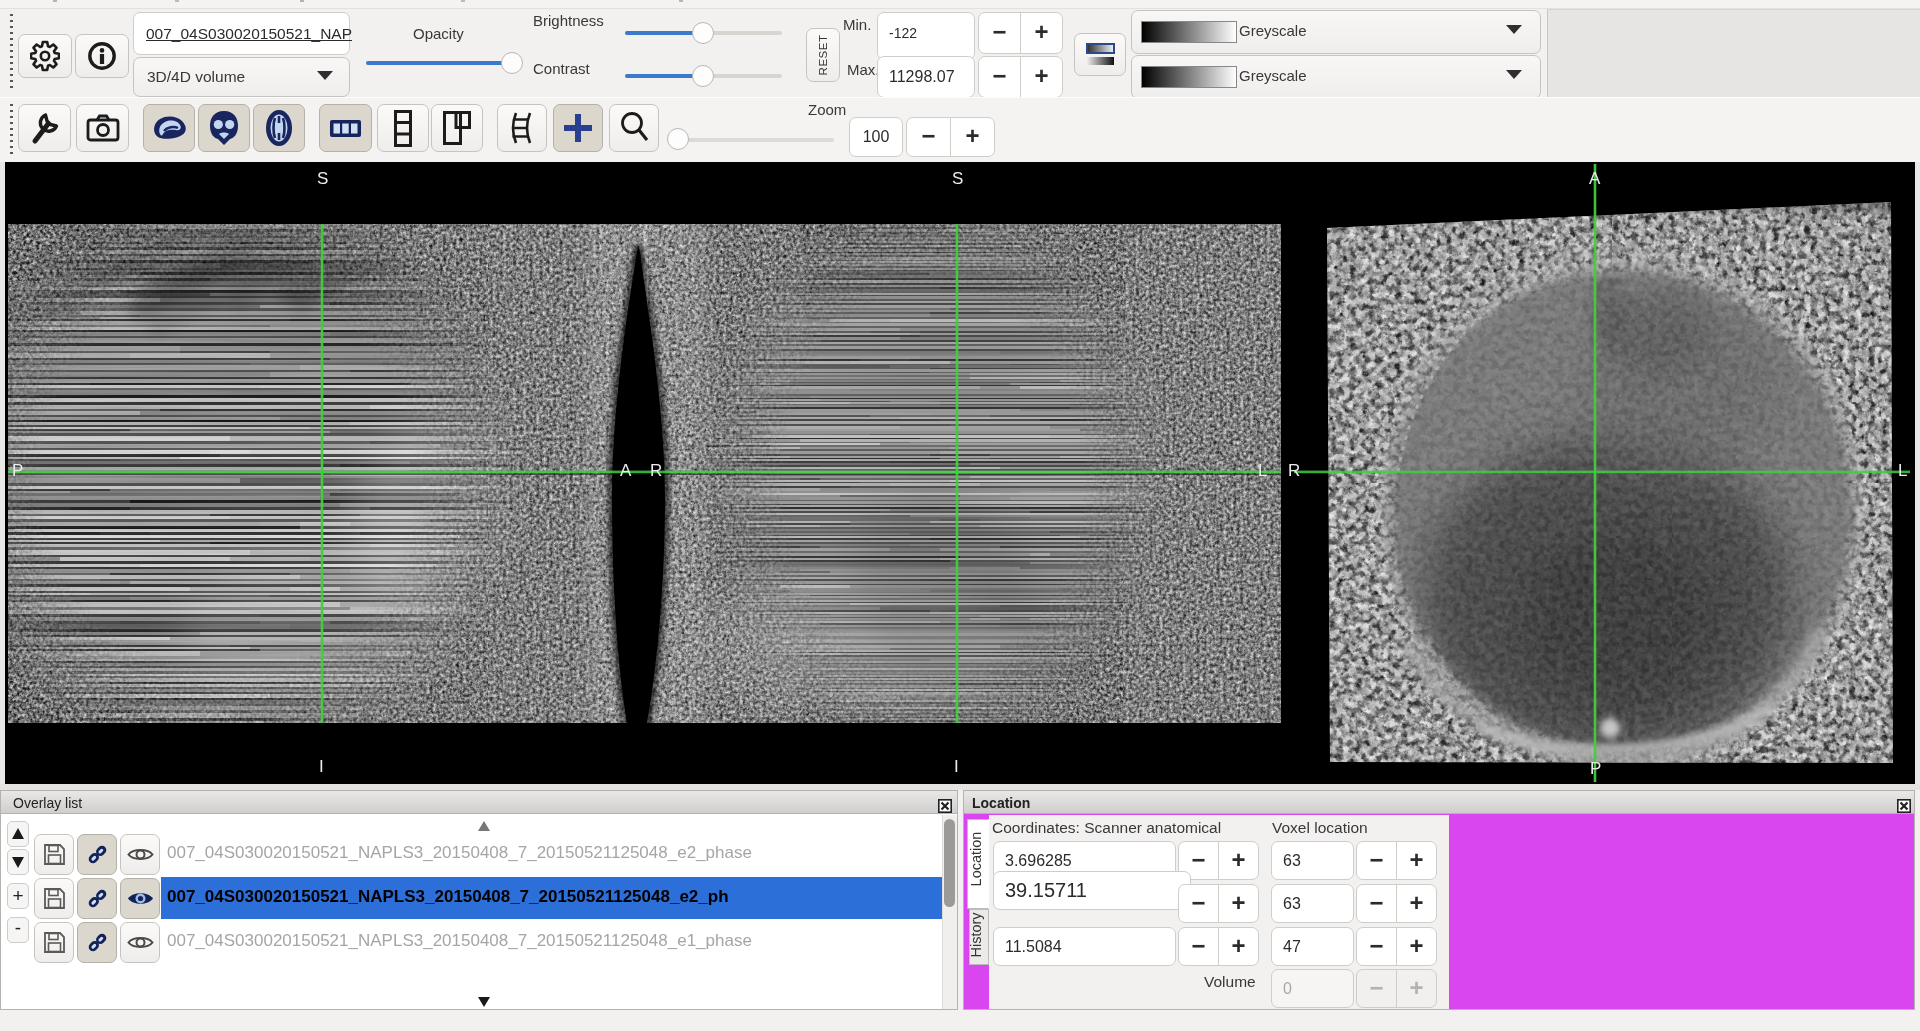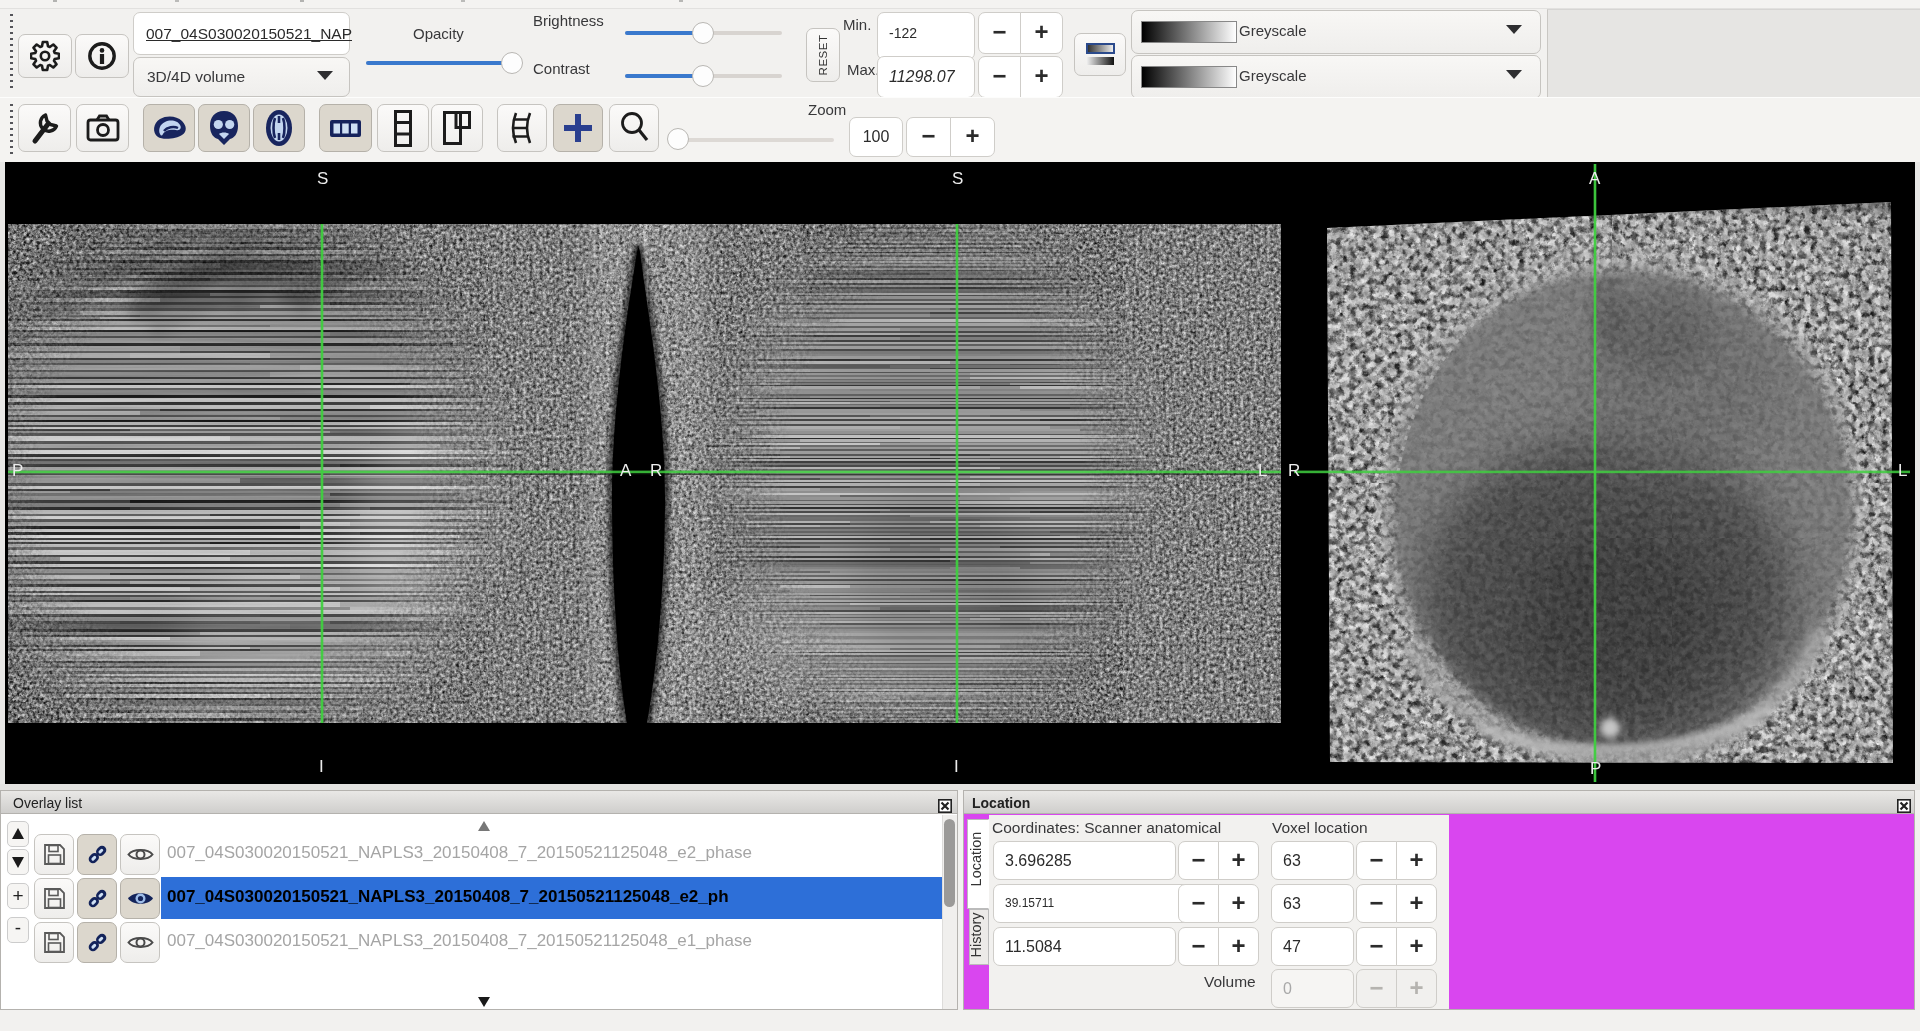--- a/index.html
+++ b/index.html
@@ -67,21 +67,21 @@
   <div class="btn" style="left:806px;top:28px;width:34px;height:54px;"></div>
   <div class="abs" style="left:806px;top:28px;width:34px;height:54px;display:flex;align-items:center;justify-content:center;">
     <span style="transform:rotate(-90deg);font-size:11.5px;color:#333;letter-spacing:0.5px;">RESET</span>
   </div>
 
   <div class="lbl" style="left:843px;top:16px;">Min.</div>
   <div class="field" style="left:877px;top:12px;width:98px;height:48px;font-size:14px;line-height:40px;padding-left:11px;">-122</div>
   <div class="pm" style="left:978px;top:12px;width:43px;height:42px;border-radius:7px 0 0 7px;line-height:38px;">−</div>
   <div class="pm" style="left:1020px;top:12px;width:43px;height:42px;border-radius:0 7px 7px 0;line-height:38px;">+</div>
   <div class="lbl" style="left:808px;top:61px;margin-left:39px;">Max.</div>
-  <div class="field" style="left:877px;top:56px;width:98px;height:42px;font-size:16px;line-height:40px;padding-left:11px;font-style:italic;">11298.07</div>
+  <div class="field" style="left:877px;top:56px;width:98px;height:42px;font-size:16px;line-height:40px;padding-left:11px;">11298.07</div>
   <div class="pm" style="left:978px;top:56px;width:43px;height:42px;border-radius:7px 0 0 7px;line-height:38px;">−</div>
   <div class="pm" style="left:1020px;top:56px;width:43px;height:42px;border-radius:0 7px 7px 0;line-height:38px;">+</div>
 
   <div class="btn" style="left:1074px;top:33px;width:52px;height:43px;"></div>
   <div class="abs" style="left:1086px;top:43px;width:29px;height:11px;border:2px solid #2b4a8c;background:linear-gradient(90deg,#333,#eee);"></div>
   <div class="abs" style="left:1087px;top:57px;width:27px;height:8px;background:linear-gradient(90deg,#eee,#111);"></div>
 
   <div class="dd" style="left:1131px;top:10px;width:410px;height:44px;"></div>
   <div class="abs" style="left:1141px;top:21px;width:96px;height:22px;background:linear-gradient(90deg,#000,#fff);border:1px solid #888;"></div>
   <div class="lbl" style="left:1239px;top:22px;">Greyscale</div>
@@ -1779,21 +1779,21 @@
 
     <div class="abs" style="left:25px;top:24px;width:460px;height:194px;background:#f2f1ef;"></div>
     <div class="abs" style="left:28px;top:28px;font-size:15.5px;color:#38383a;">Coordinates: Scanner anatomical</div>
     <div class="abs" style="left:308px;top:28px;font-size:15.5px;color:#38383a;">Voxel location</div>
     <div class="field" style="left:29px;top:50px;width:183px;height:39px;font-size:16px;line-height:37px;padding-left:11px;">3.696285</div>
 <div class="pm" style="left:214px;top:50px;width:41px;height:39px;border-radius:7px 0 0 7px;line-height:35px;">−</div>
 <div class="pm" style="left:254px;top:50px;width:41px;height:39px;border-radius:0 7px 7px 0;line-height:35px;">+</div>
 <div class="field" style="left:307px;top:50px;width:83px;height:39px;font-size:16px;line-height:37px;padding-left:11px;">63</div>
 <div class="pm" style="left:392px;top:50px;width:41px;height:39px;border-radius:7px 0 0 7px;line-height:35px;">−</div>
 <div class="pm" style="left:432px;top:50px;width:41px;height:39px;border-radius:0 7px 7px 0;line-height:35px;">+</div>
-<div class="field" style="left:29px;top:93px;width:198px;height:39px;font-size:12px;line-height:37px;padding-left:11px;">39.15711</div>
+<div class="field" style="left:29px;top:80px;width:198px;height:39px;font-size:20px;line-height:37px;padding-left:11px;">39.15711</div>
 <div class="pm" style="left:214px;top:93px;width:41px;height:39px;border-radius:7px 0 0 7px;line-height:35px;">−</div>
 <div class="pm" style="left:254px;top:93px;width:41px;height:39px;border-radius:0 7px 7px 0;line-height:35px;">+</div>
 <div class="field" style="left:307px;top:93px;width:83px;height:39px;font-size:16px;line-height:37px;padding-left:11px;">63</div>
 <div class="pm" style="left:392px;top:93px;width:41px;height:39px;border-radius:7px 0 0 7px;line-height:35px;">−</div>
 <div class="pm" style="left:432px;top:93px;width:41px;height:39px;border-radius:0 7px 7px 0;line-height:35px;">+</div>
 <div class="field" style="left:29px;top:136px;width:183px;height:39px;font-size:16px;line-height:37px;padding-left:11px;">11.5084</div>
 <div class="pm" style="left:214px;top:136px;width:41px;height:39px;border-radius:7px 0 0 7px;line-height:35px;">−</div>
 <div class="pm" style="left:254px;top:136px;width:41px;height:39px;border-radius:0 7px 7px 0;line-height:35px;">+</div>
 <div class="field" style="left:307px;top:136px;width:83px;height:39px;font-size:16px;line-height:37px;padding-left:11px;">47</div>
 <div class="pm" style="left:392px;top:136px;width:41px;height:39px;border-radius:7px 0 0 7px;line-height:35px;">−</div>

